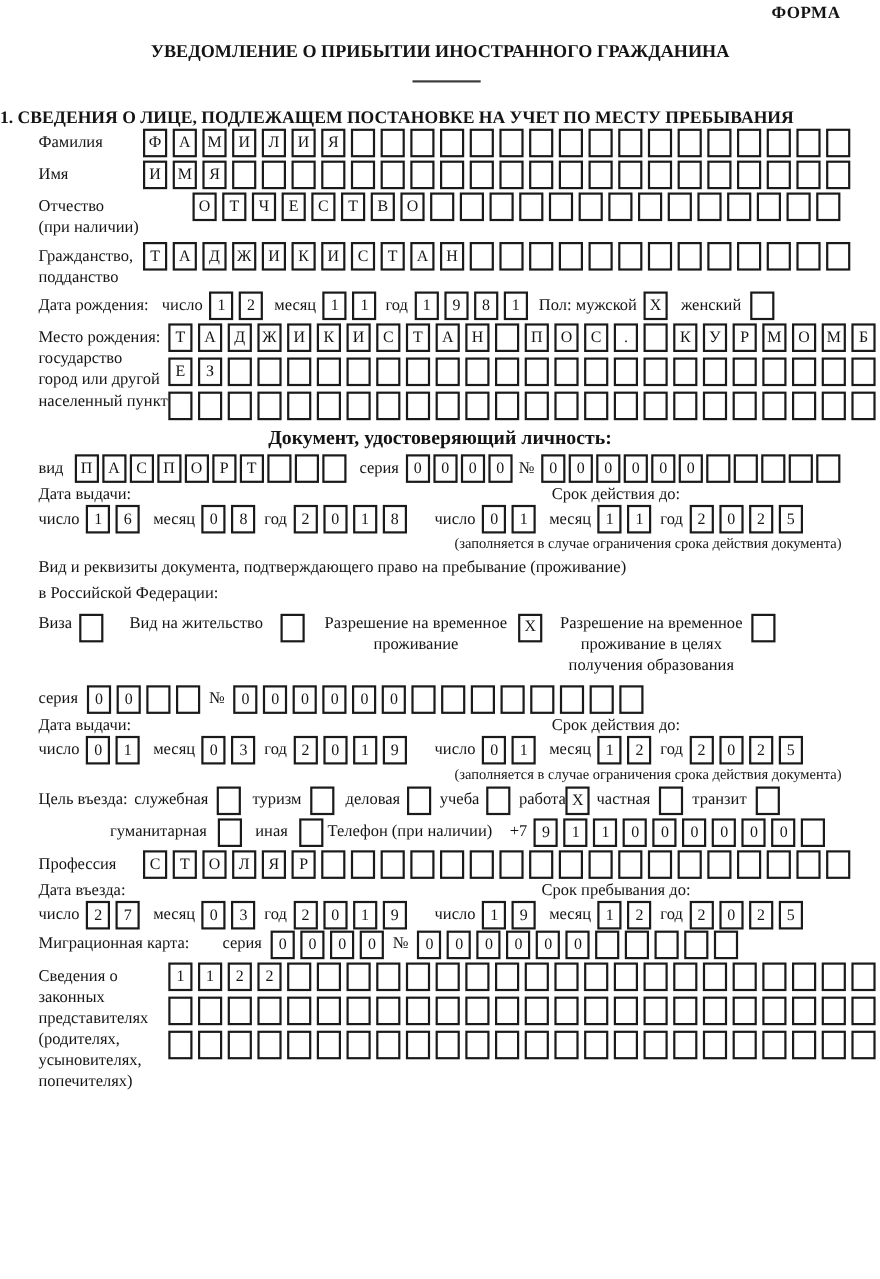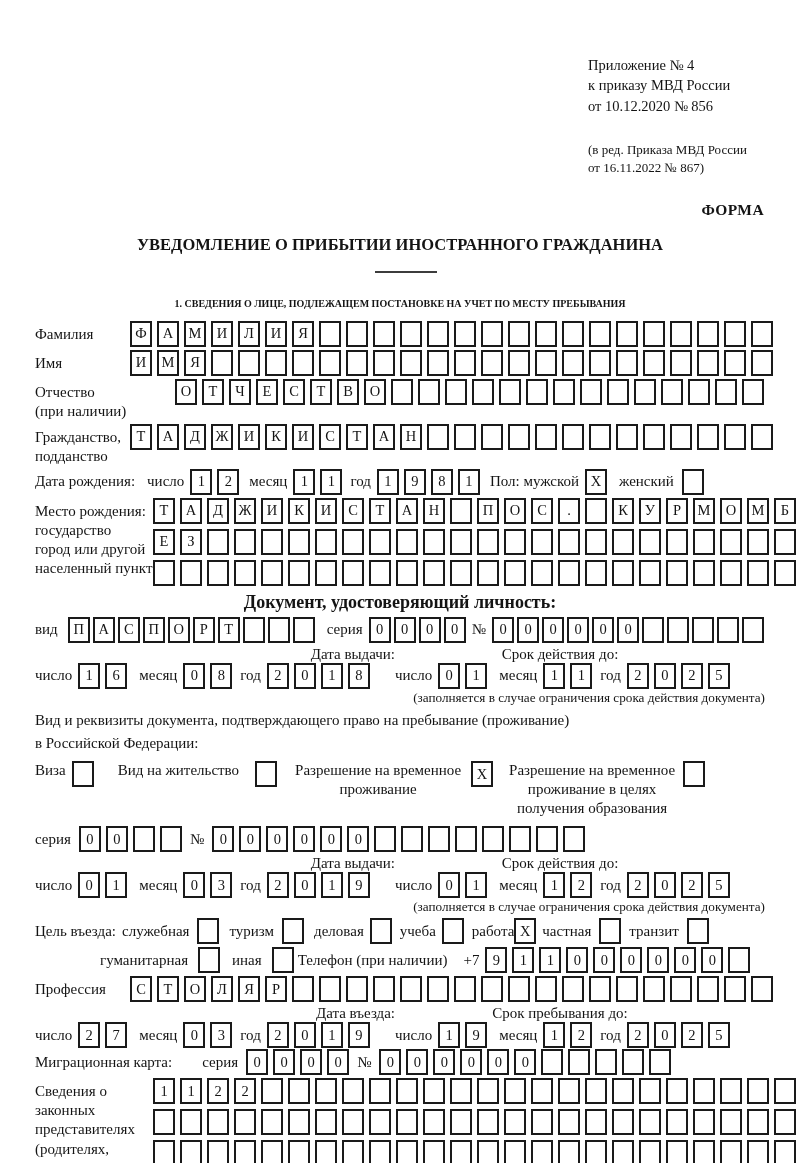--- a/index.html
+++ b/index.html
@@ -3,57 +3,50 @@
 <meta charset="utf-8">
 <style>
   html,body{margin:0;padding:0;background:#e8e8e8;}
   .page{width:800px;height:1163px;background:#fff;color:#141414;overflow:hidden;
         font-family:"Liberation Serif","DejaVu Serif",serif;position:relative;}
   .appendix{margin:34px 30px 0 588px;font-size:14.5px;line-height:1.42;white-space:pre-line;}
   .appendix .rev{font-size:13px;margin-top:4px;}
   .forma{text-align:right;padding-right:36px;font-weight:bold;font-size:15.5px;margin-top:3px;letter-spacing:.4px;}
   .title{text-align:center;font-weight:bold;font-size:16.5px;line-height:1.4;margin-top:14px;}
   .title-underline{display:inline-block;width:62px;border-bottom:2.5px solid #3c3c3c;margin-left:12px;}
-  .sec-heading{text-align:center;font-weight:bold;font-size:10px;margin-top:18px;margin-bottom:12px;}
+  .sec-heading{font-weight:bold;font-size:16px;margin-top:18px;}
   .row{display:flex;align-items:flex-start;margin:0 0 3px 35px;}
   .irow{display:flex;align-items:center;margin:0 0 3px 35px;}
   .lbl{font-size:15px;line-height:1.27;padding-top:4px;white-space:pre-line;flex-shrink:0;}
   .lbl.nopad{padding-top:0;}
   .w95{width:95px}.w140{width:140px}.w118{width:118px}
   .boxes{display:flex;gap:5px;flex-shrink:0;}
   .boxes.tight{gap:3px;}
   .box{width:22px;height:26px;border:2px solid #1a1a1a;box-sizing:border-box;display:flex;
        align-items:center;justify-content:center;font-size:14.5px;background:#fff;}
   .col{display:flex;flex-direction:column;gap:5px;}
   .dochead{text-align:center;font-weight:bold;font-size:18px;margin:6px 0 4px 0;}
   .dr-head{display:flex;margin-left:35px;font-size:15px;margin-top:2px;}
-  .dr-head .h-left{width:360px;text-align:right;}
+  .dr-head .h-left{width:360px;text-align:left;}
   .dr-head .h-right{width:330px;text-align:center;}
   .dr{display:flex;margin-left:35px;margin-bottom:1px;}
   .v-left{width:360px;display:flex;align-items:center;}
   .v-right{display:flex;align-items:center;}
   .note{text-align:right;padding-right:35px;font-size:13.2px;margin-top:1px;margin-bottom:3px;}
   .intro{margin-left:35px;font-size:15px;line-height:1.55;}
   .cb-row{display:flex;align-items:flex-start;margin:6px 0 8px 35px;}
   .cb-lbl-c{text-align:center;}
   .m6{margin-left:6px}.m8{margin-left:8px}.m10{margin-left:10px}.m12{margin-left:12px}
   .m16{margin-left:16px}.m18{margin-left:18px}.m20{margin-left:4px}.m24{margin-left:24px}.m30{margin-left:30px}
 </style>
 </head>
 <body>
 
 <div class="page">
 
-  <div class="appendix">
-    <div>Приложение № 4
-к приказу МВД России
-от 10.12.2020 № 856</div>
-    <div class="rev">(в ред. Приказа МВД России
-от 16.11.2022 № 867)</div>
-  </div>
 
   <div class="forma">ФОРМА</div>
 
   <div class="title">
     <div>УВЕДОМЛЕНИЕ О ПРИБЫТИИ ИНОСТРАННОГО ГРАЖДАНИНА</div>
     <div><span class="title-underline"></span></div>
   </div>
 
   <div class="sec-heading">1. СВЕДЕНИЯ О ЛИЦЕ, ПОДЛЕЖАЩЕМ ПОСТАНОВКЕ НА УЧЕТ ПО МЕСТУ ПРЕБЫВАНИЯ</div>
 

